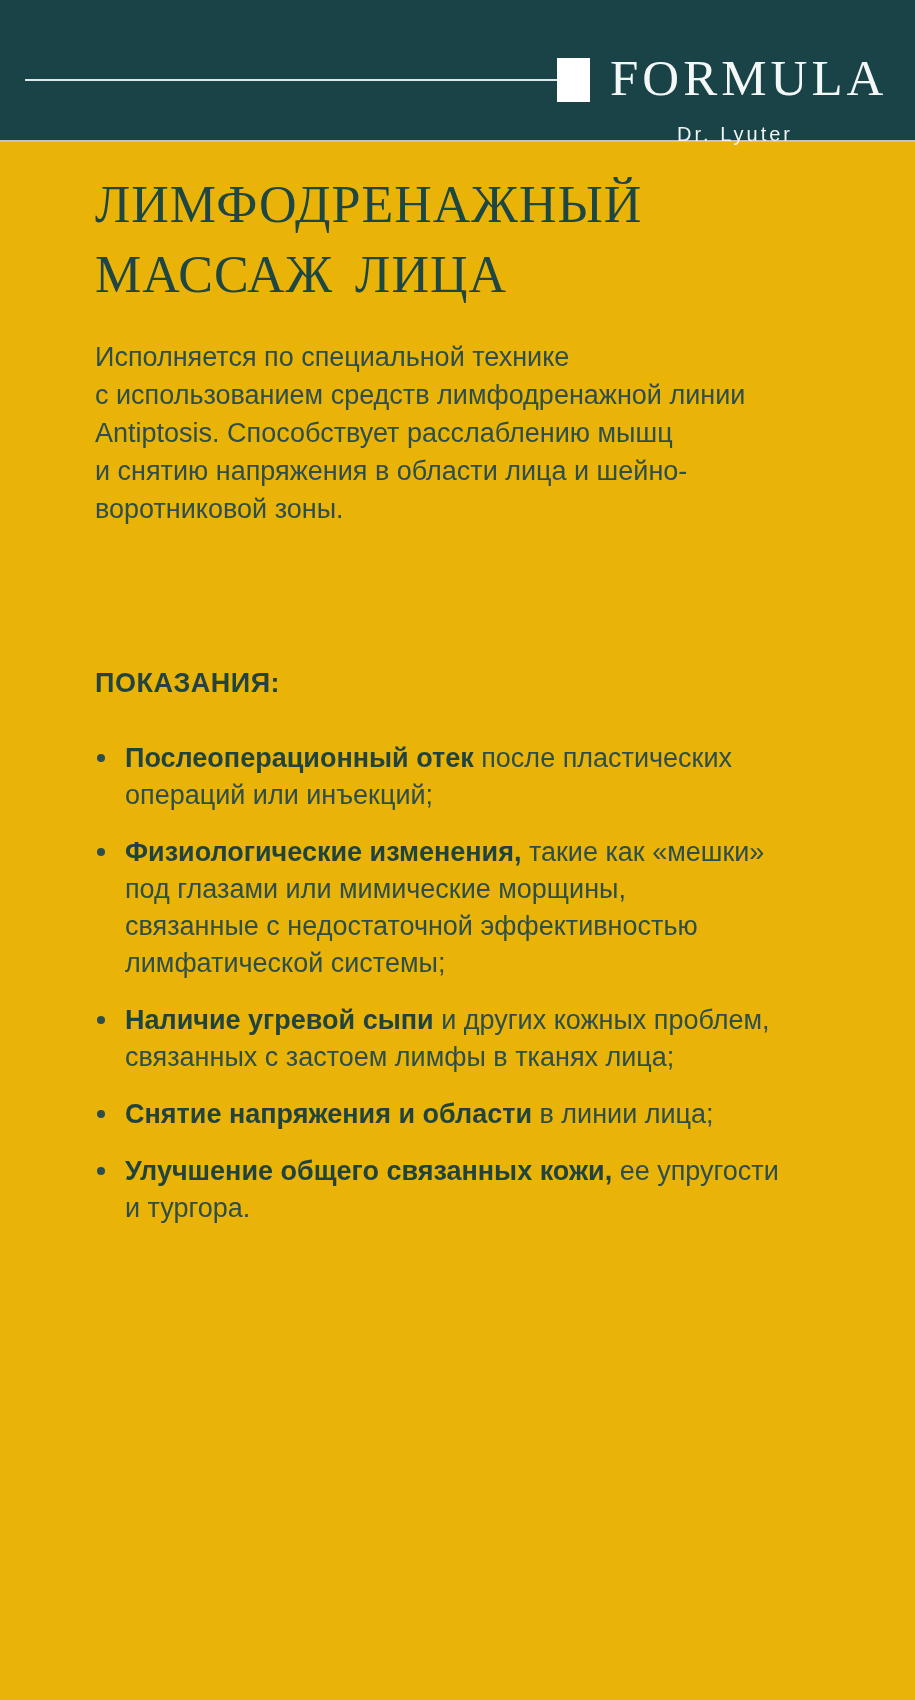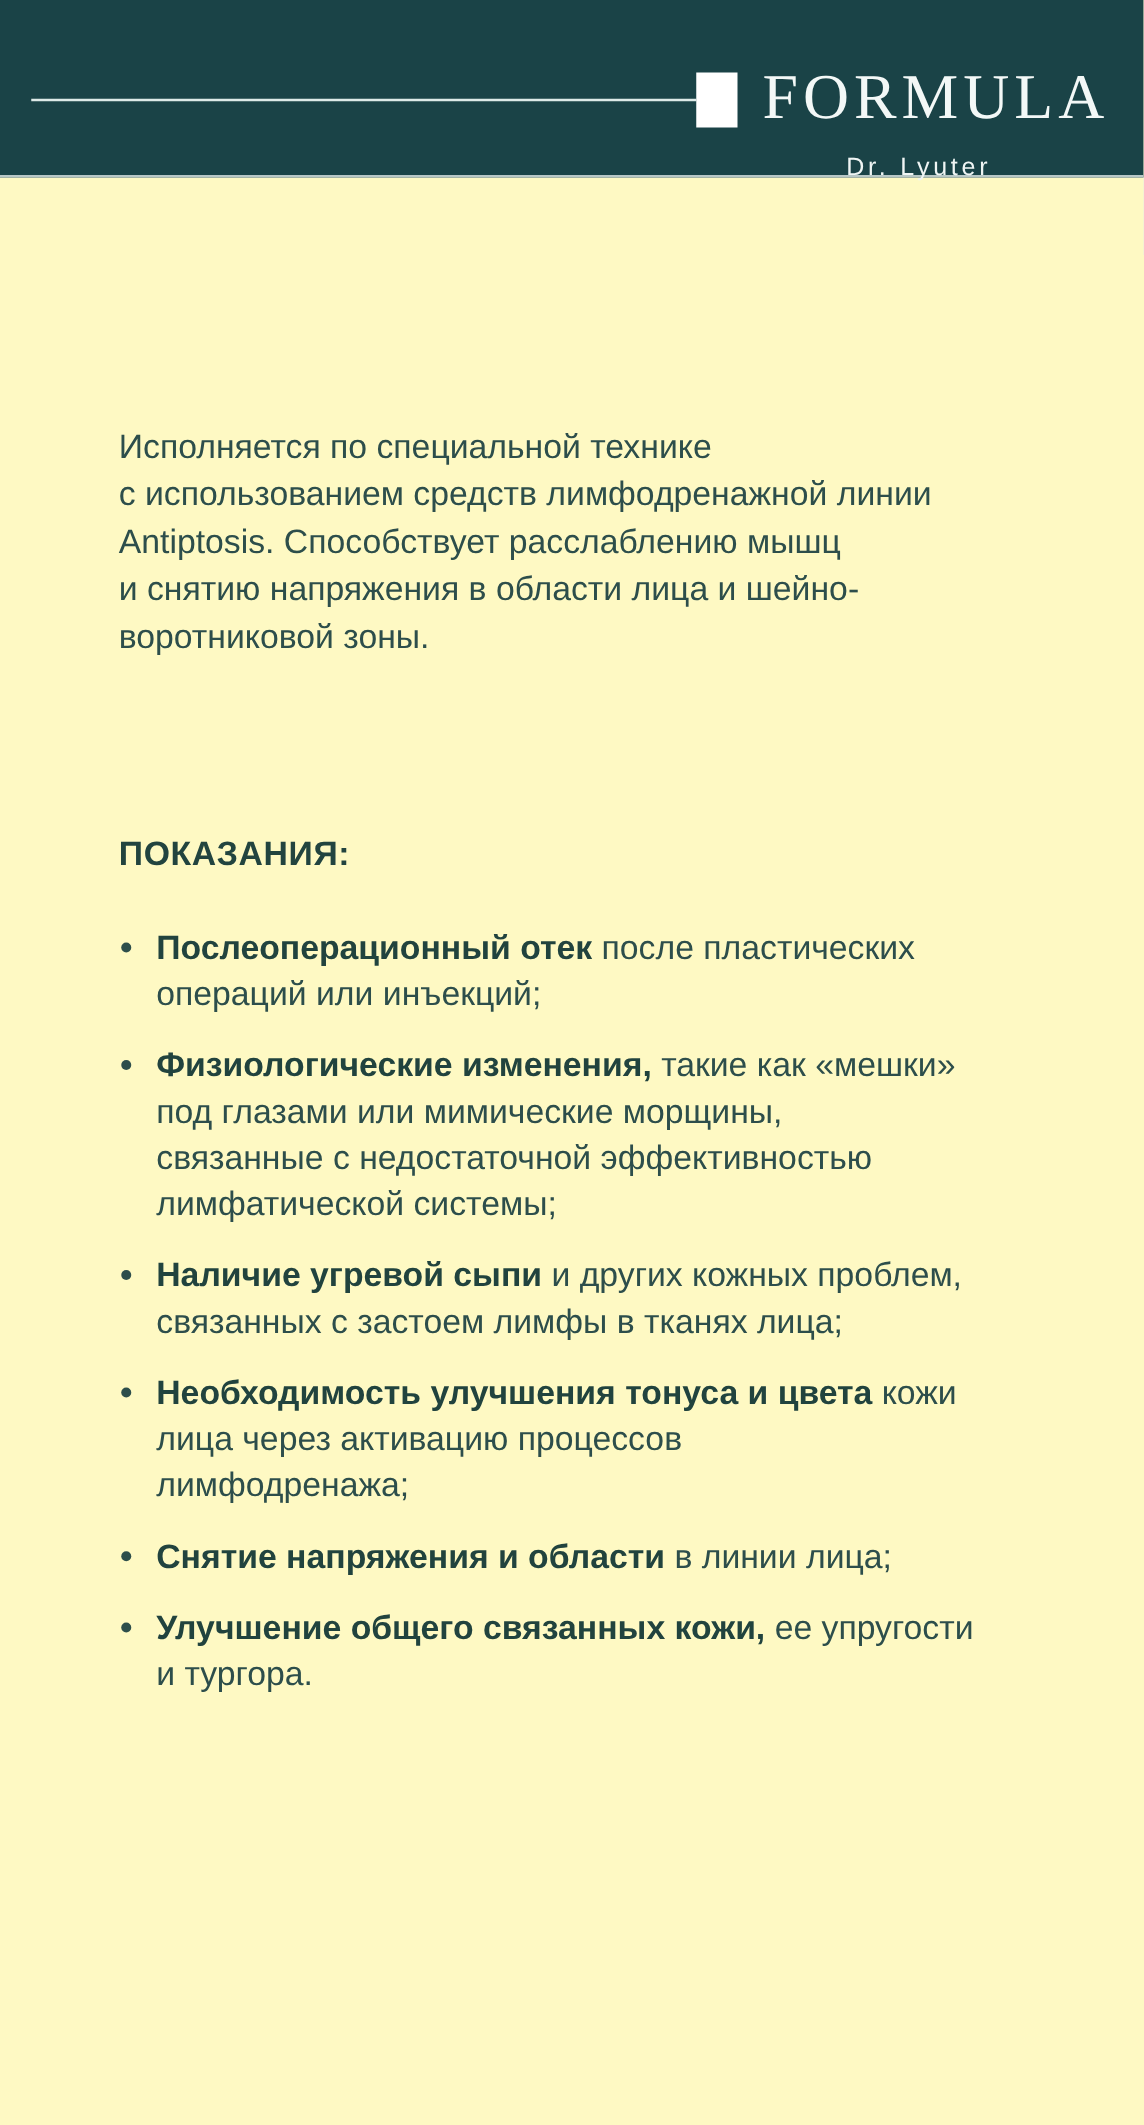--- a/index.html
+++ b/index.html
@@ -1,21 +1,21 @@
 <!DOCTYPE html>
 <html lang="ru"><head>
 <meta charset="utf-8">
 <style>
   html, body { margin: 0; padding: 0; background: #e9e9e9; }
   .page {
     position: relative;
     width: 915px;
     height: 1700px;
     margin: 0 auto;
-    background: #fef9c3;
+    background: #eab308;
     overflow: hidden;
     font-family: "Liberation Sans", sans-serif;
   }
 
   
   .header {
     position: absolute;
     left: 0; top: 0;
     width: 100%;
     height: 140px;
@@ -118,20 +118,22 @@
 
   <div class="header">
     <div class="header-rule"></div>
     <div class="header-square"></div>
     <div class="brand-block">
       <div class="brand-name">FORMULA</div>
       <div class="brand-sub">Dr. Lyuter</div>
     </div>
   </div>
 
+  <h1 class="page-title" style="margin:0;font-weight:normal;">ЛИМФОДРЕНАЖНЫЙ
+МАССАЖ ЛИЦА</h1>
 
   <p class="intro-paragraph" style="margin:0;">Исполняется по специальной технике
 с использованием средств лимфодренажной линии
 Antiptosis. Способствует расслаблению мышц
 и снятию напряжения в области лица и шейно-
 воротниковой зоны.</p>
 
   <h2 class="indications-heading" style="margin:0;">ПОКАЗАНИЯ:</h2>
 
   <ul class="indications-list">
@@ -147,26 +149,20 @@
 связанные с недостаточной эффективностью
 лимфатической системы;</span></span>
     </li>
     <li>
       <span class="bullet-dot"></span>
       <span class="li-text"><b>Наличие угревой сыпи</b><span> и других кожных проблем,
 связанных с застоем лимфы в тканях лица;</span></span>
     </li>
     <li>
       <span class="bullet-dot"></span>
-      <span class="li-text"><b>Необходимость улучшения тонуса и цвета</b><span> кожи
-лица через активацию процессов
-лимфодренажа;</span></span>
-    </li>
-    <li>
-      <span class="bullet-dot"></span>
       <span class="li-text"><b>Снятие напряжения и области</b><span> в линии лица;</span></span>
     </li>
     <li>
       <span class="bullet-dot"></span>
       <span class="li-text"><b>Улучшение общего связанных кожи,</b><span> ее упругости
 и тургора.</span></span>
     </li>
   </ul>
 
 </div>

